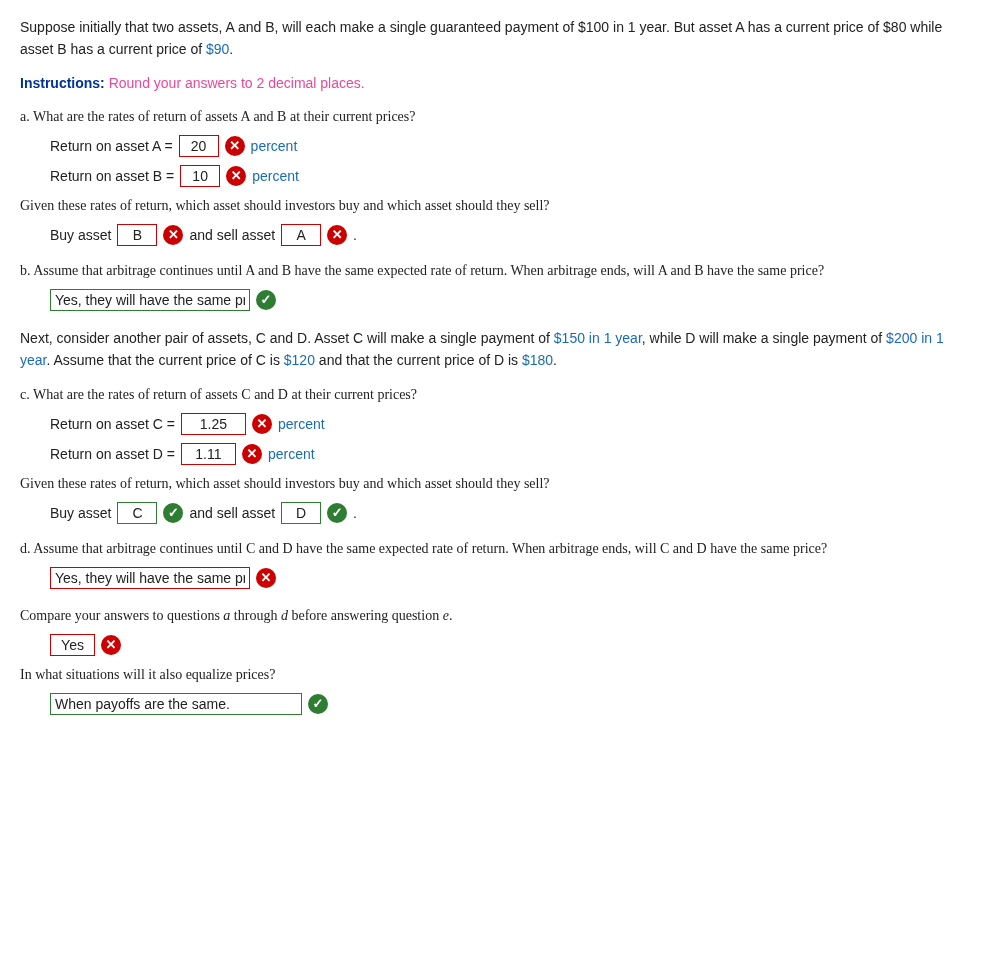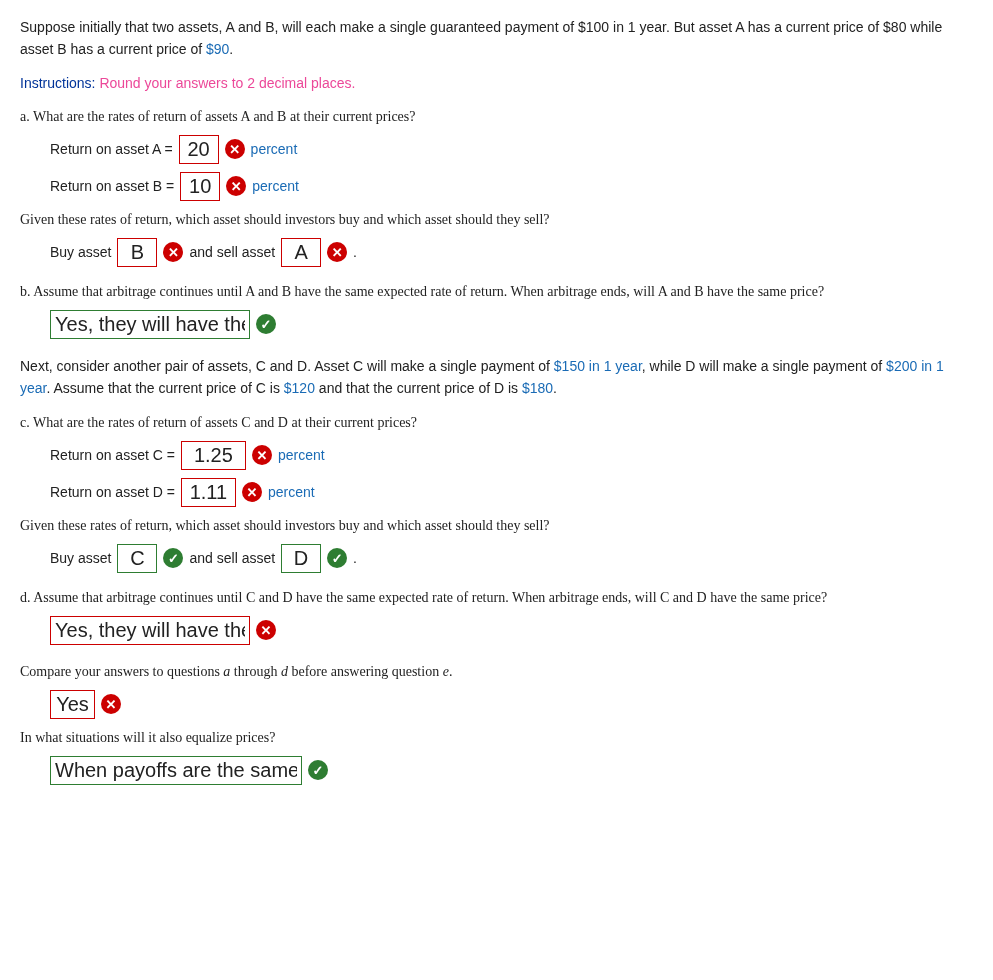--- a/index.html
+++ b/index.html
@@ -7,35 +7,35 @@
       font-family: Arial, sans-serif;
       font-size: 14px;
       color: #222;
       background: #fff;
       padding: 16px 20px;
       max-width: 993px;
     }
     p { margin-bottom: 10px; line-height: 1.5; }
     .highlight-blue { color: #1a6bb5; }
     .instructions { margin-bottom: 12px; line-height: 1.5; }
-    .instructions .label { color: #003399; font-weight: normal; }
+    .instructions .label { color: #003399; font-weight: bold; }
     .instructions .text { color: #ec4899; }
     .question-section { margin-bottom: 14px; }
     .question-text { margin-bottom: 8px; line-height: 1.5; font-family: Liberation Serif, serif; }
     .input-row {
       display: flex;
       align-items: center;
       margin: 8px 0 8px 30px;
       gap: 6px;
     }
     .answer-input {
       border: 1.5px solid #c00;
       padding: 2px 4px;
       width: 60px;
-      font-size: 20px;
+      font-size: 14px;
       text-align: center;
       color: #222;
     }
     .answer-input.wide {
       width: 200px;
       text-align: left;
     }
     .answer-input.medium {
       width: 40px;
     }

